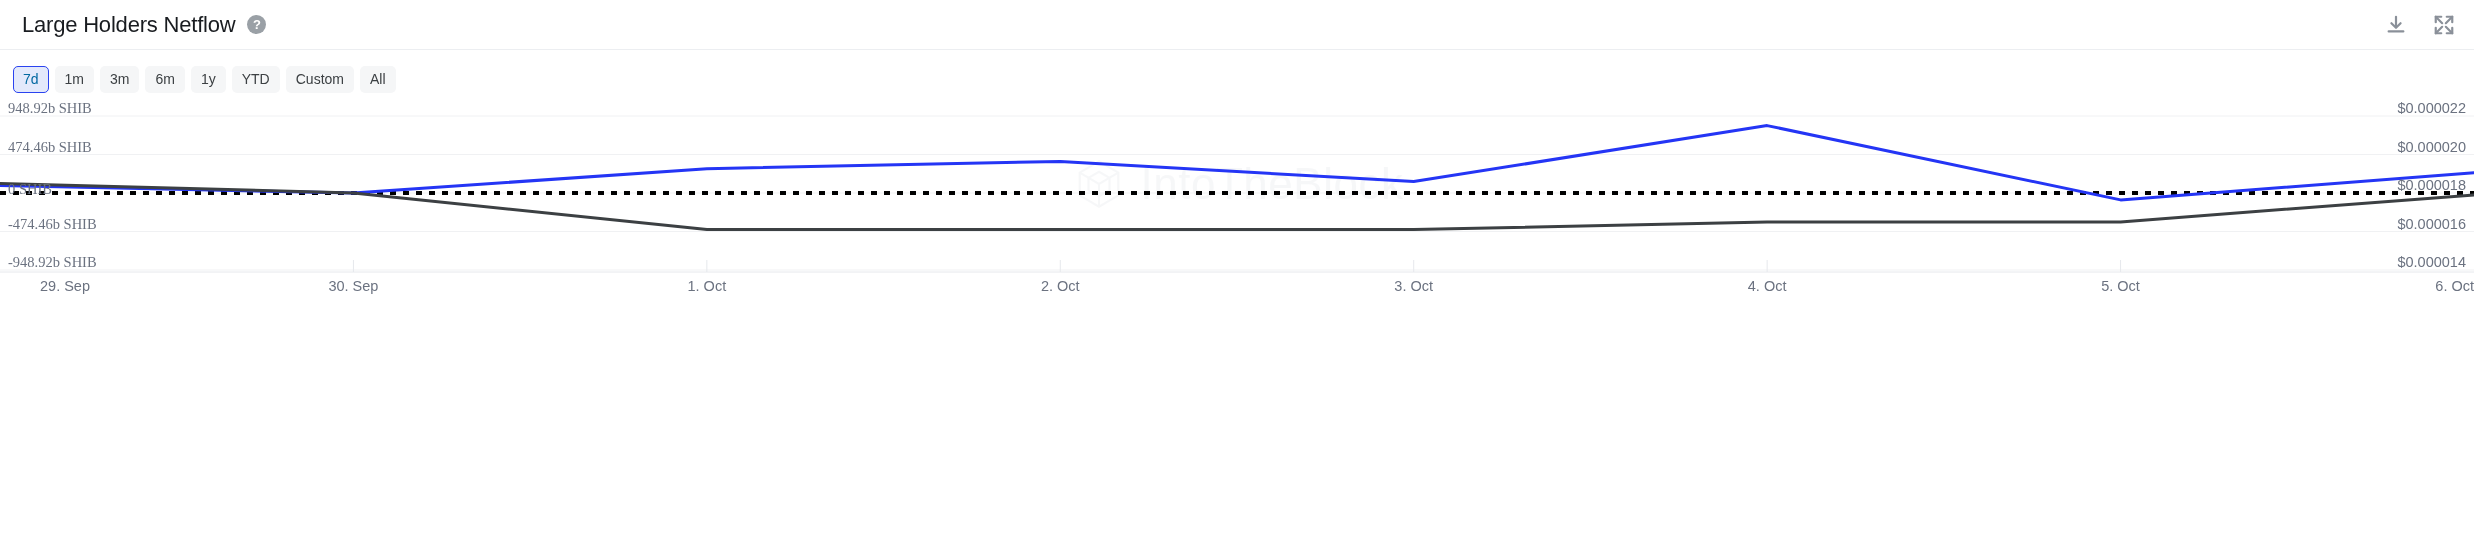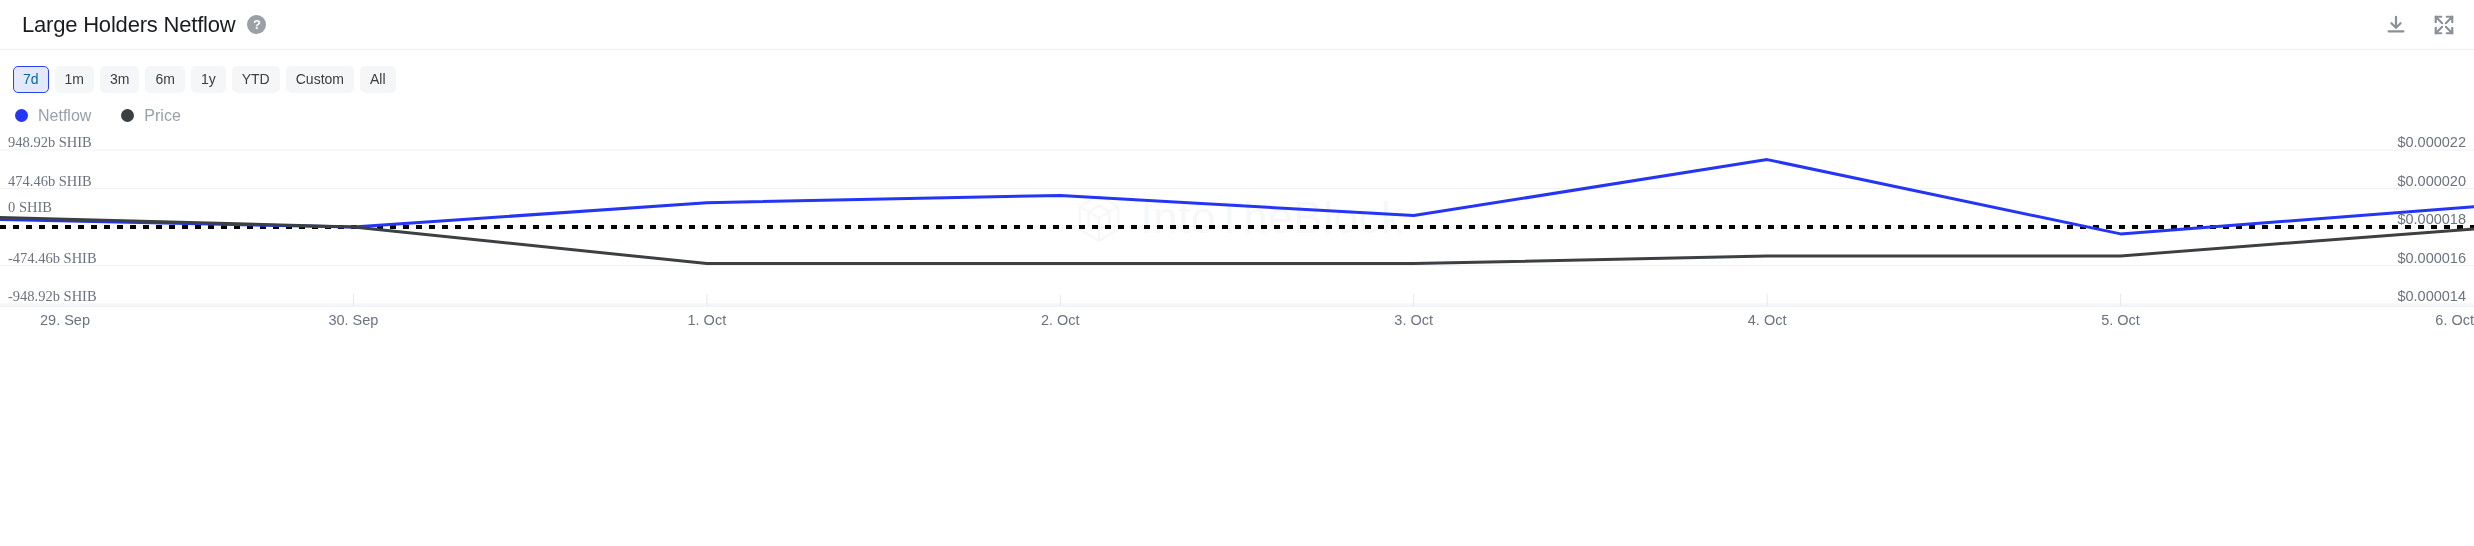--- a/index.html
+++ b/index.html
@@ -198,30 +198,20 @@
     <div class="range-btn selected">7d</div>
     <div class="range-btn">1m</div>
     <div class="range-btn">3m</div>
     <div class="range-btn">6m</div>
     <div class="range-btn">1y</div>
     <div class="range-btn">YTD</div>
     <div class="range-btn">Custom</div>
     <div class="range-btn">All</div>
   </div>
 
-  <div class="legend">
-    <div class="legend-item">
-      <span class="legend-dot" style="background: rgb(36, 53, 245);"></span>
-      <span class="legend-label">Netflow</span>
-    </div>
-    <div class="legend-item">
-      <span class="legend-dot" style="background: rgb(60, 64, 67);"></span>
-      <span class="legend-label">Price</span>
-    </div>
-  </div>
 
   <div class="chart-area">
     <div class="watermark">
       <svg width="56" height="56" viewBox="0 0 64 64" fill="none" stroke="#eceef1" stroke-width="2.5">
         <path d="M32 6 L54 19 L54 45 L32 58 L10 45 L10 19 Z"></path>
         <path d="M32 18 L44 25 L44 39 L32 46 L20 39 L20 25 Z"></path>
         <path d="M10 19 L32 32 L54 19"></path>
           <path d="M32 32 L32 58"></path>
       </svg>
       <span class="wm-text">IntoTheBlock</span>
@@ -238,21 +228,21 @@
         <line x1="1060.2857142857142" x2="1060.2857142857142" y1="166" y2="178" stroke="#e6e8ec" stroke-width="1"></line>
         <line x1="1413.7142857142858" x2="1413.7142857142858" y1="166" y2="178" stroke="#e6e8ec" stroke-width="1"></line>
         <line x1="1767.142857142857" x2="1767.142857142857" y1="166" y2="178" stroke="#e6e8ec" stroke-width="1"></line>
         <line x1="2120.5714285714284" x2="2120.5714285714284" y1="166" y2="178" stroke="#e6e8ec" stroke-width="1"></line>
         <line x1="0" x2="2474" y1="99" y2="99" stroke="#000000" stroke-width="4" stroke-dasharray="6 7" stroke-linecap="butt"></line>
         <path d="M0.0 91.5 L353.4 99.0 L706.9 74.7 L1060.3 67.4 L1413.7 87.6 L1767.1 31.6 L2120.6 105.9 L2474.0 78.7" fill="none" stroke="#2435f5" stroke-width="3" stroke-linejoin="round" stroke-linecap="round"></path>
         <path d="M0.0 89.4 L353.4 99.0 L706.9 135.6 L1060.3 135.6 L1413.7 135.6 L1767.1 127.9 L2120.6 127.9 L2474.0 100.9" fill="none" stroke="#3c4043" stroke-width="3" stroke-linejoin="round" stroke-linecap="round"></path>
       </svg>
   <div class="axis-label axis-left" style="top: 6px;">948.92b SHIB</div>
       <div class="axis-label axis-left" style="top: 44.5px;">474.46b SHIB</div>
-      <div class="axis-label axis-left" style="top: 71px; text-align: center;">0 SHIB</div>
+      <div class="axis-label axis-left" style="top: 87px; text-align: center;">0 SHIB</div>
       <div class="axis-label axis-left" style="top: 121.5px;">-474.46b SHIB</div>
       <div class="axis-label axis-left" style="top: 160px;">-948.92b SHIB</div>
       <div class="axis-label axis-right" style="top: 6px;">$0.000022</div>
       <div class="axis-label axis-right" style="top: 44.5px;">$0.000020</div>
       <div class="axis-label axis-right" style="top: 83px;">$0.000018</div>
       <div class="axis-label axis-right" style="top: 121.5px;">$0.000016</div>
       <div class="axis-label axis-right" style="top: 160px;">$0.000014</div>
       <div class="xaxis-label first" style="left: 0px; top: 184px; padding-left: 40px;">29. Sep</div>
       <div class="xaxis-label" style="left: 353.429px; top: 184px;">30. Sep</div>
       <div class="xaxis-label" style="left: 706.857px; top: 184px;">1. Oct</div>

